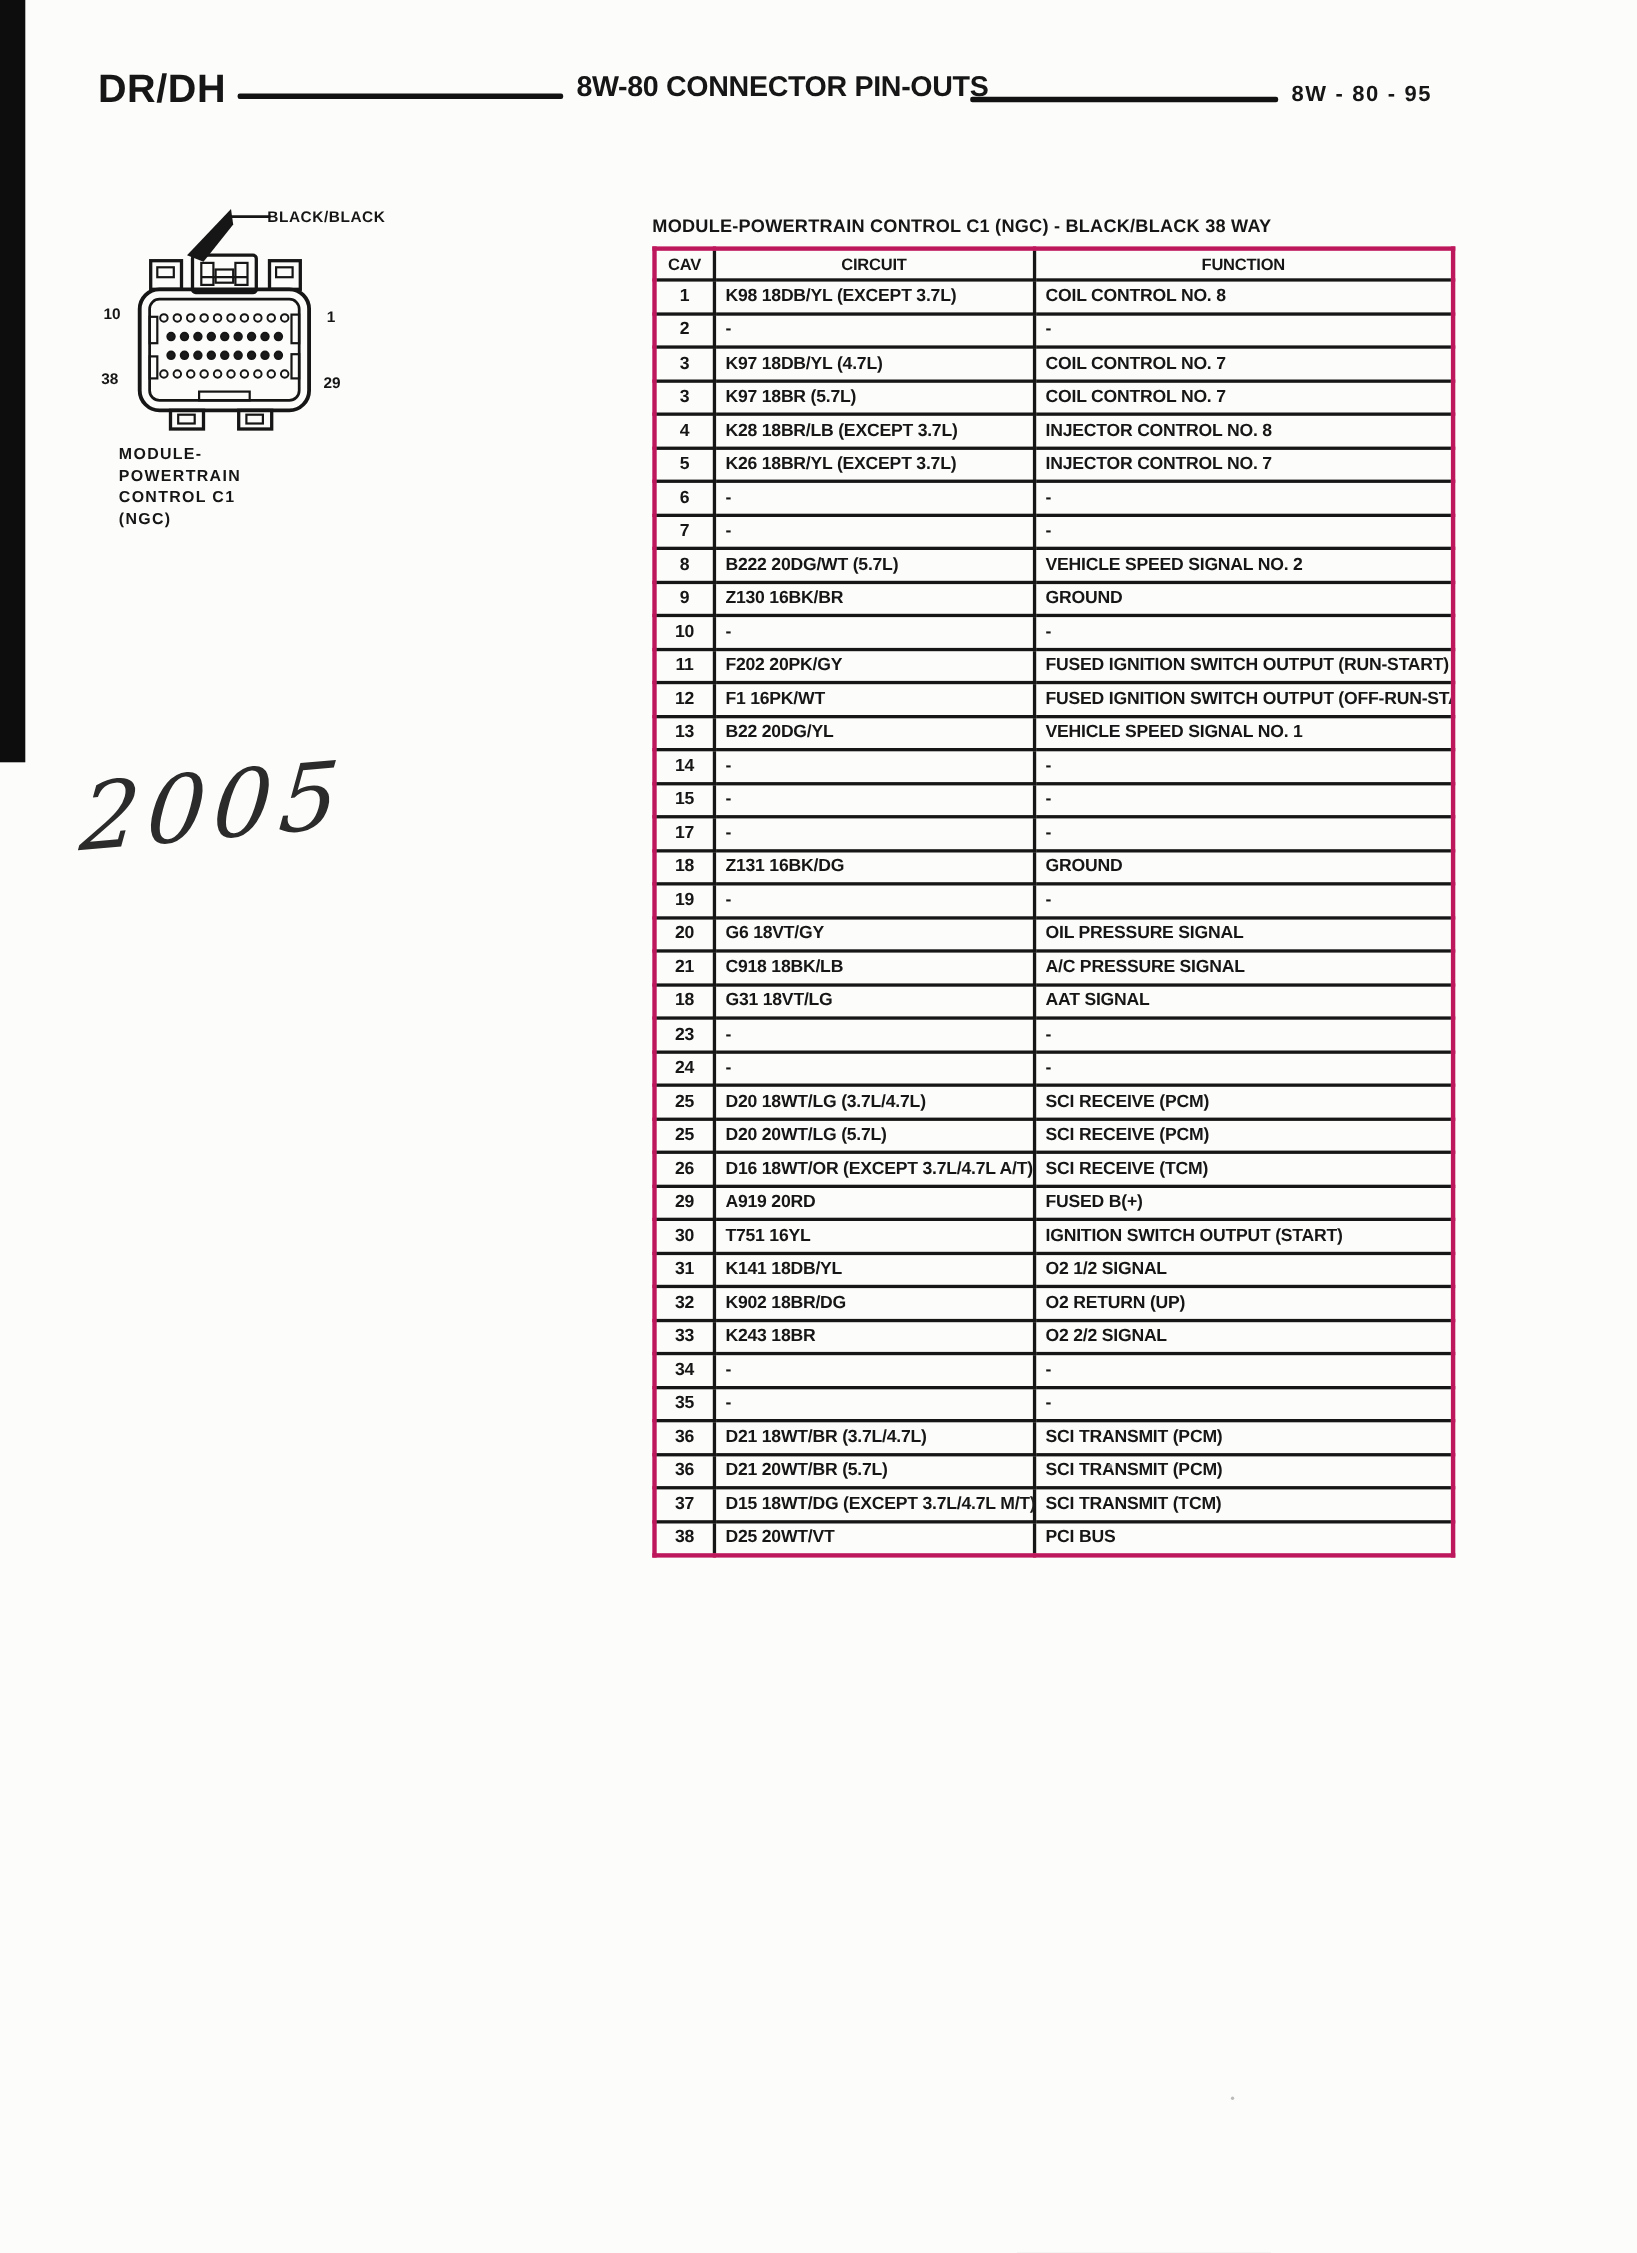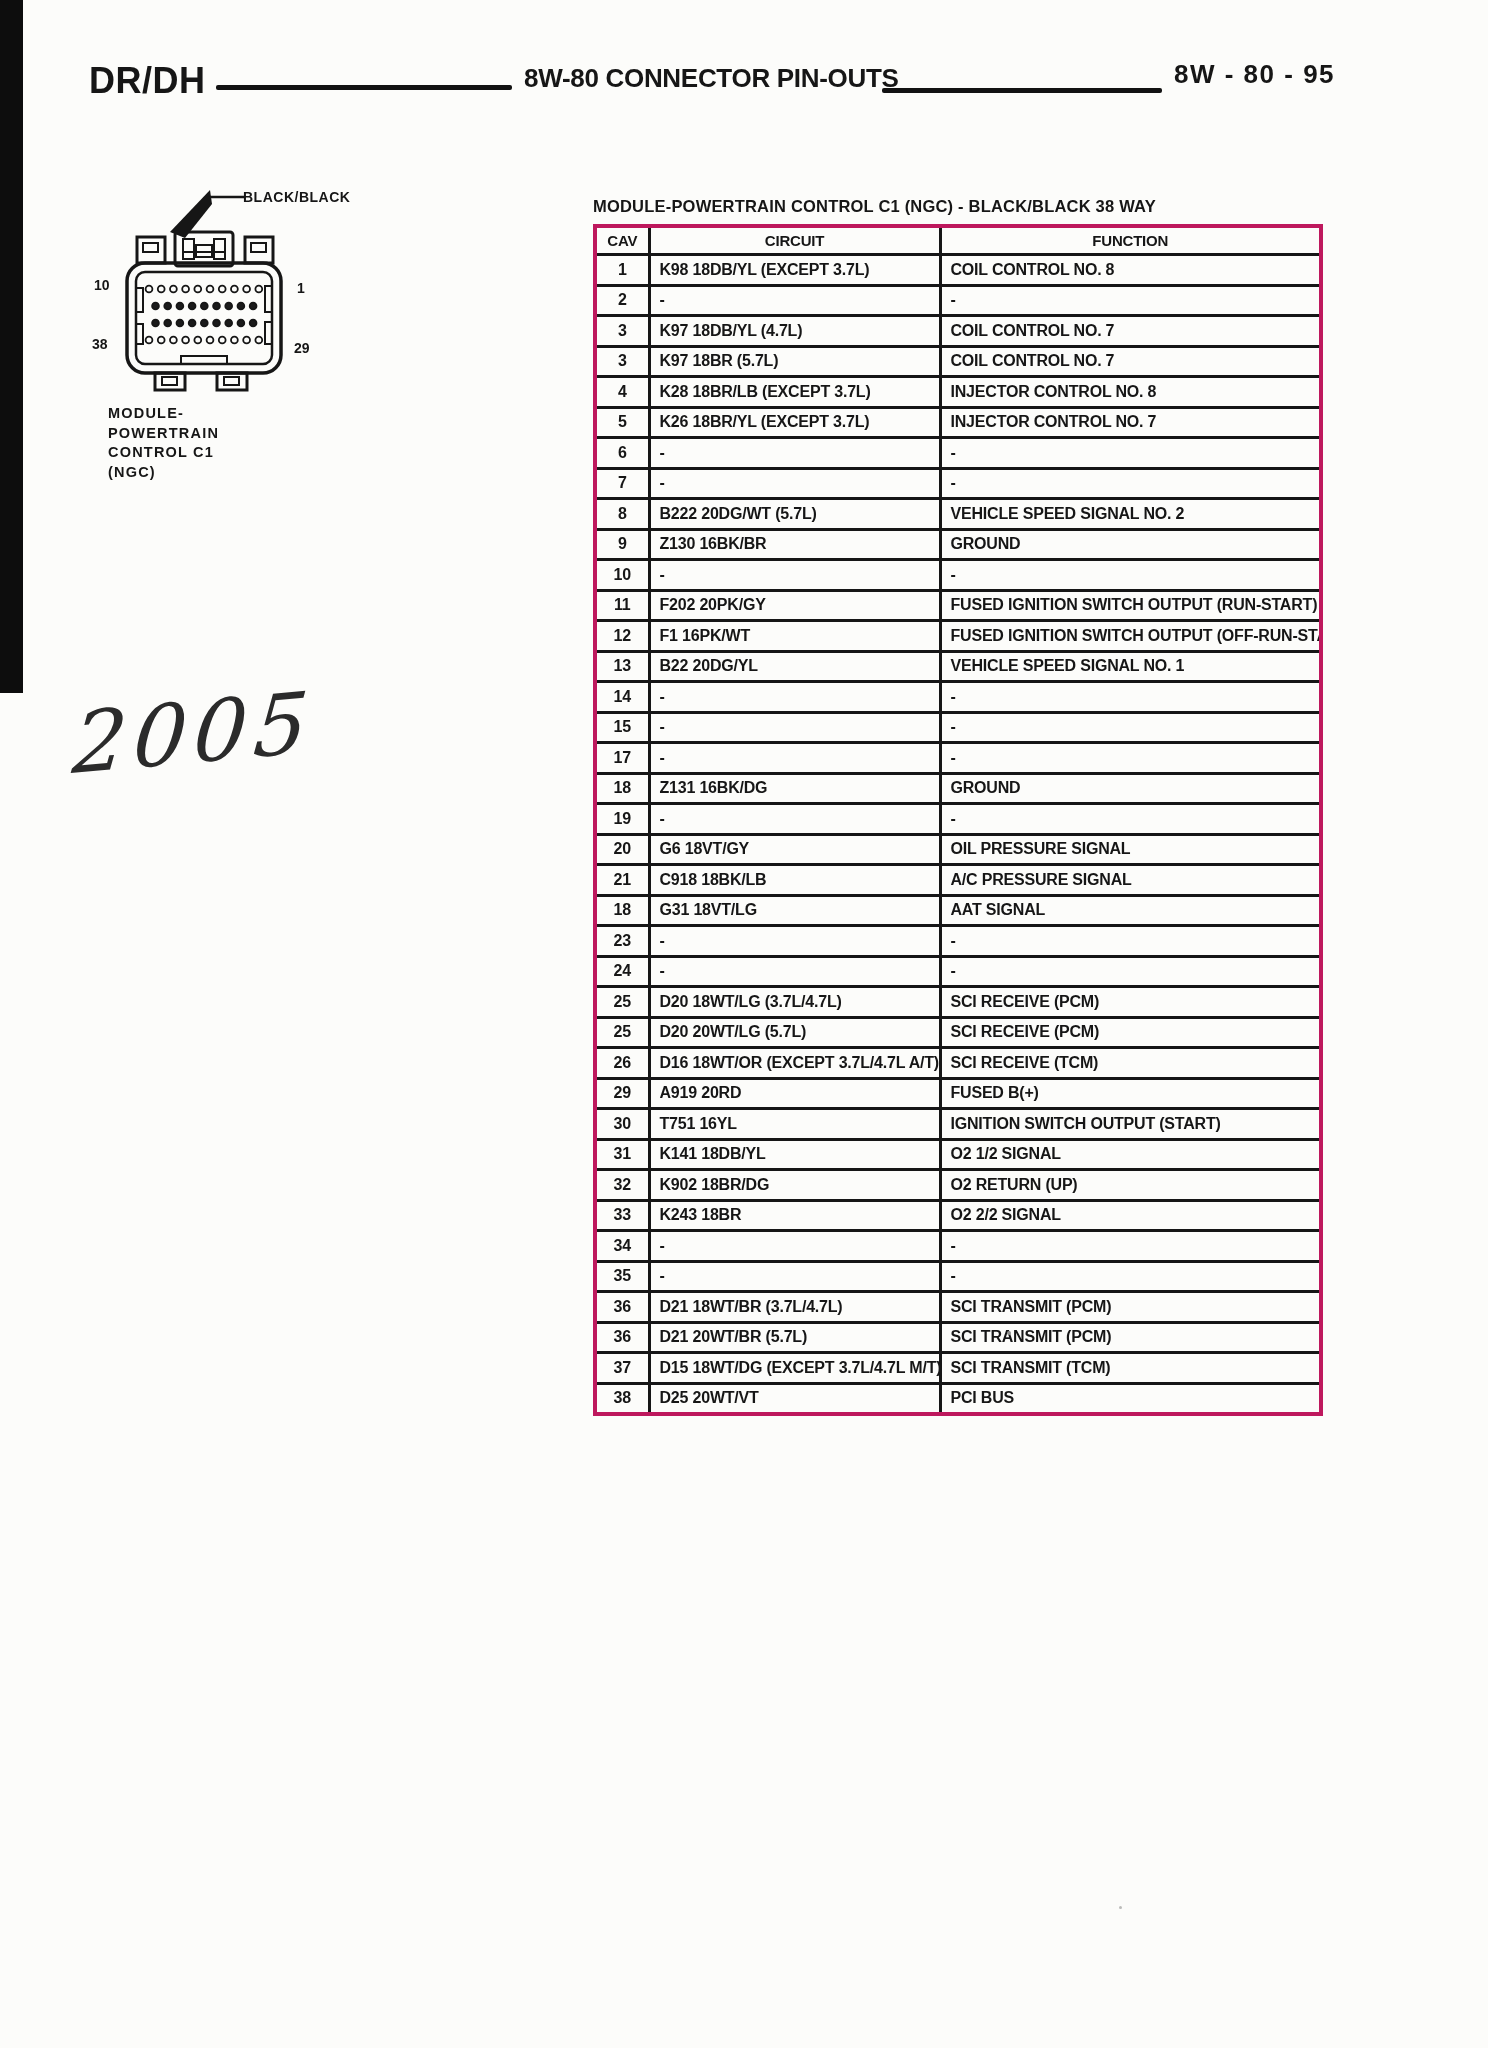--- a/index.html
+++ b/index.html
@@ -13,21 +13,21 @@
 
   
   .left-strip { left:0; top:0; width:23px; height:693px; background:#0d0d0d; }
 
   
   .drdh   { left:59px;  top:60px; font-size:36px; font-weight:bold; letter-spacing:0.5px;margin-left:30px; }
   .rule   { height:5px; background:#121212; border-radius:2px; }
   .rule1  { left:216px;  top:85px; width:296px; }
   .rule2  { left:882px;  top:88px; width:280px; }
   .htitle { left:524px;  top:63px; font-size:26px; font-weight:bold; letter-spacing:-0.3px; }
-  .hpage  { left:1174px; top:59px; font-size:26px; font-weight:bold; letter-spacing:1.5px; }
+  .hpage  { left:1174px; top:75px; font-size:20px; font-weight:bold; letter-spacing:1.5px; }
 
   
   .callout-text { left:243px; top:189px; font-size:14px; font-weight:bold; letter-spacing:0.5px; }
   .callout-arrow { left:158px; top:186px; }
   .connector-svg { left:123px; top:226px; }
   .pinlab { font-size:14px; font-weight:bold; }
   .pl-10 { left:94px;  top:277px; }
   .pl-1  { left:297px; top:280px; }
   .pl-38 { left:92px;  top:336px; }
   .pl-29 { left:294px; top:340px; }

